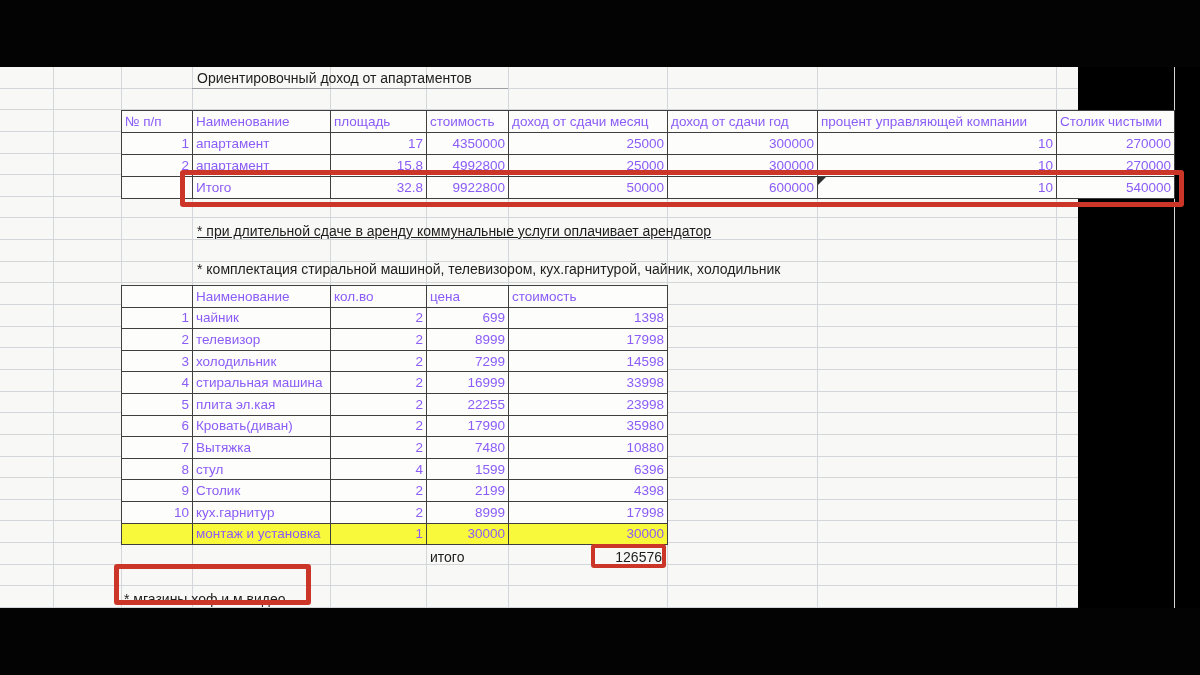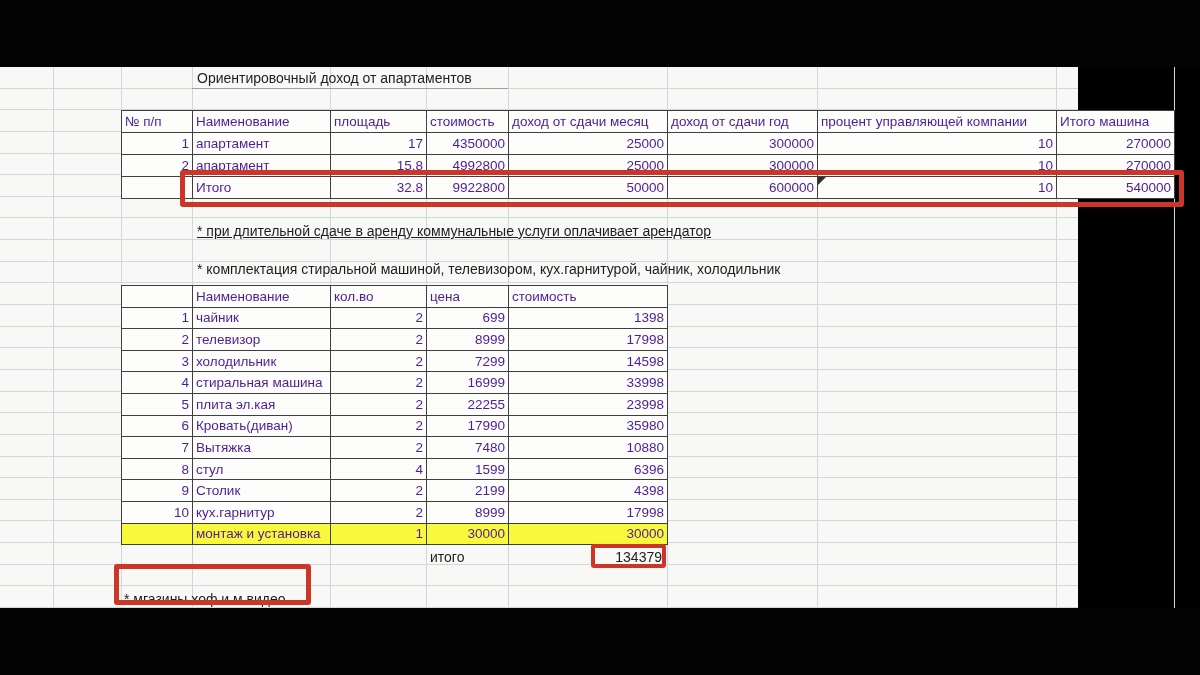--- a/index.html
+++ b/index.html
@@ -22,21 +22,21 @@
       to bottom,
       transparent 0px, transparent 20.64px,
       #d4d7da 20.64px, #d4d7da 21.64px);
   }
   .vline{position:absolute;top:0;width:1px;height:541px;background:#d4d7da;}
 
   .cellText{position:absolute;white-space:nowrap;color:#1d1d1d;font-size:14px;line-height:18px;}
 
   #title-underline{position:absolute;left:192px;top:21px;width:316px;height:1px;background:#9d9fa2;}
 
-  table{position:absolute;border-collapse:collapse;table-layout:fixed;background:#fdfdfc;color:#4c1d95;font-size:13.5px;}
+  table{position:absolute;border-collapse:collapse;table-layout:fixed;background:#fdfdfc;color:#8b5cf6;font-size:13.5px;}
   td,th{border:1px solid #3f3f3f;padding:0 3px;white-space:nowrap;overflow:hidden;font-weight:400;text-align:left;vertical-align:middle;}
   #income-table{left:121px;top:43px;width:1053px;}
   #income-table td,#income-table th{height:21px;}
   #equipment-table{left:121px;top:218px;width:546px;}
   #equipment-table td,#equipment-table th{height:20.6px;}
   td.num{text-align:right;}
   
   #equipment-table tbody tr:last-child td{background:#f9f93b;}
 
   .red-box{position:absolute;border:5px solid #cc3629;border-radius:3px;z-index:40;pointer-events:none;}
@@ -89,21 +89,21 @@
     </colgroup>
     <thead>
         <tr>
           <th>№ п/п</th>
           <th>Наименование</th>
           <th>площадь</th>
           <th>стоимость</th>
           <th>доход от сдачи месяц</th>
           <th>доход от сдачи год</th>
           <th>процент управляющей компании</th>
-          <th>Итого машина</th>
+          <th>Столик чистыми</th>
         </tr>
       </thead>
     <tbody>
         <tr>
           <td class="num">1</td>
           <td>апартамент</td>
           <td class="num">17</td>
           <td class="num">4350000</td>
           <td class="num">25000</td>
           <td class="num">300000</td>
@@ -230,21 +230,21 @@
           <td class="num"></td>
           <td>монтаж и установка</td>
           <td class="num">1</td>
           <td class="num">30000</td>
           <td class="num">30000</td>
         </tr>
       </tbody>
   </table>
 
   <div class="cellText" id="total-label">итого</div>
-  <div class="cellText" id="total-value">134379</div>
+  <div class="cellText" id="total-value">126576</div>
 
   <div class="cellText" id="footnote-text">* мгазины хоф и м.видео</div>
 
   <div class="red-box" id="annotation-income-total"></div>
   <div class="red-box" id="annotation-grand-total"></div>
   <div class="red-box" id="annotation-footnote"></div>
 </div>
 
 <div class="letterbox" id="bar-bottom"></div>
 

